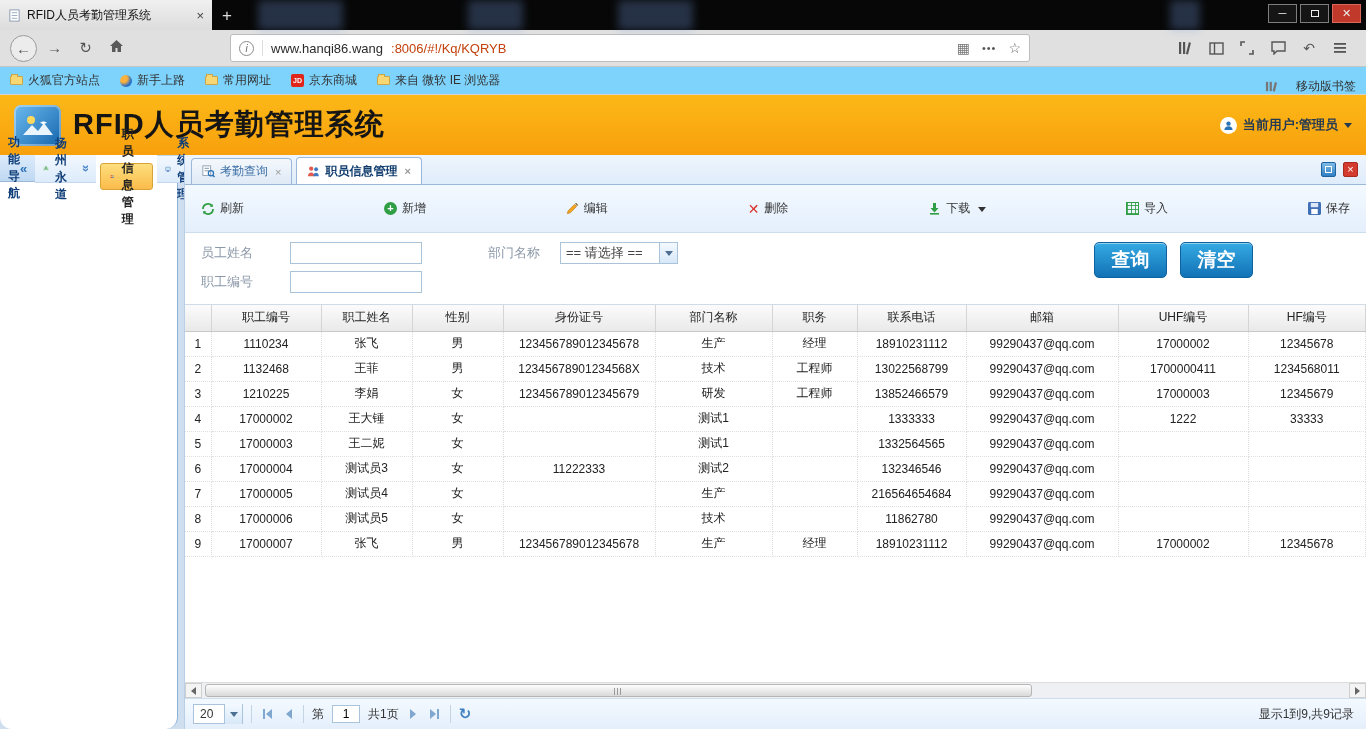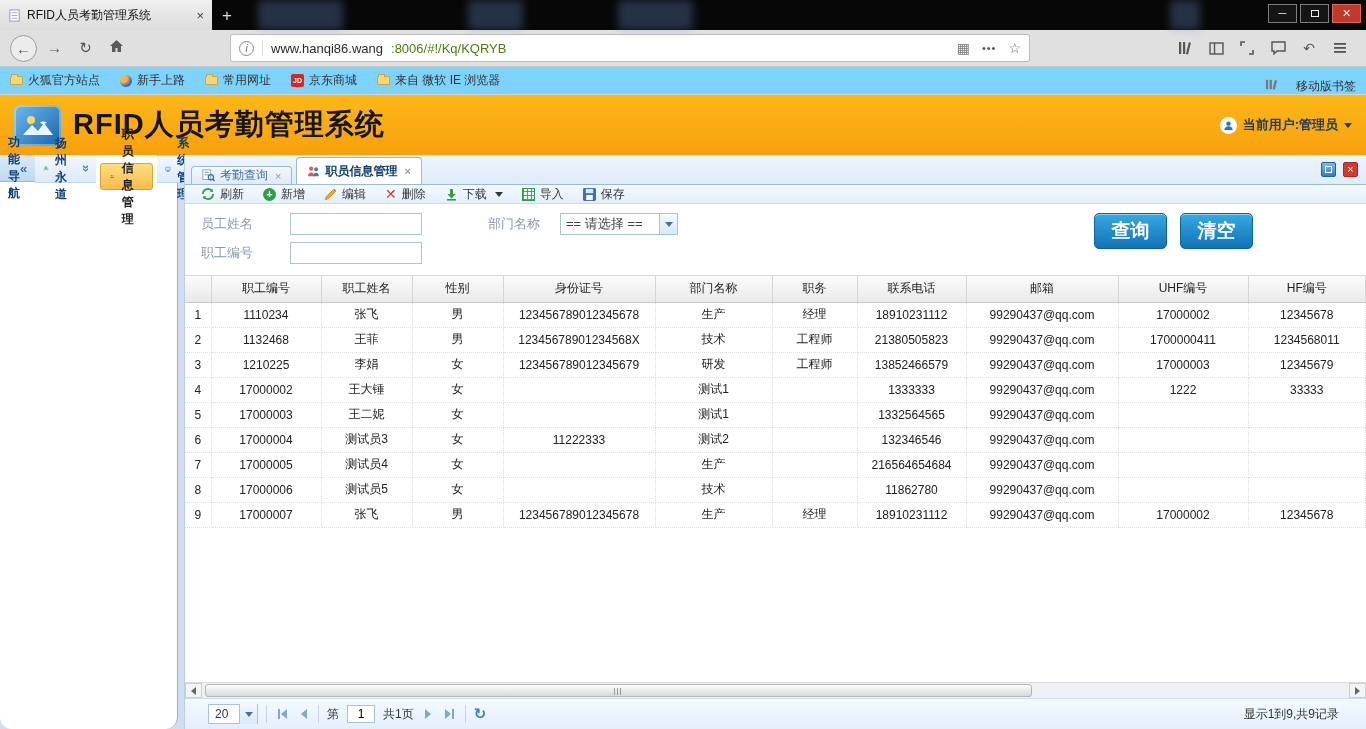--- a/index.html
+++ b/index.html
@@ -19,35 +19,35 @@
   .winbtn.close { background:#c0392b; border-color:#d8675c; }
   .maxglyph { display:inline-block; width:8px; height:7px; border:1px solid #eee; }
 
   .navbar { height:37px; background:#e0e0e0; border-bottom:1px solid #c6c6c6; display:flex; align-items:center; padding:0 10px; }
   .navbtn { width:27px; height:27px; text-align:center; line-height:26px; font-size:15px; color:#555; margin-right:4px; }
   .navbtn.back { border:1px solid #9a9a9a; border-radius:50%; background:#ececec; }
   .urlbar { width:800px; height:28px; margin-left:96px; background:#fff; border:1px solid #bdbdbd; border-radius:3px; display:flex; align-items:center; padding:0 8px; gap:8px; }
   .info-ic { width:15px; height:15px; border:1px solid #8a8a8a; border-radius:50%; color:#666; font-size:10px; line-height:13px; text-align:center; font-style:italic; }
   .url-sep { width:1px; height:16px; background:#ddd; }
   .url-host { font-size:13px; color:#2b2b2b; }
-  .url-path { font-size:13px; color:#4d7c0f; }
+  .url-path { font-size:13px; color:#c2410c; }
   .url-actions { margin-left:auto; display:flex; align-items:center; gap:12px; color:#666; }
   .qr-ic { font-size:14px; color:#777; }
   .dots-ic { font-size:11px; letter-spacing:1px; color:#555; }
   .star-ic { font-size:14px; color:#666; }
   .chrome-icons { margin-left:auto; display:flex; align-items:center; gap:15px; padding-right:8px; }
   .ci { width:16px; height:16px; display:flex; align-items:center; justify-content:center; color:#555; font-size:14px; }
 
   .bookmarksbar { height:28px; background:#7dd3fc; border-bottom:1px solid #d4d4d4; display:flex; align-items:center; gap:20px; padding:0 10px; color:#333; }
   .bm { display:flex; align-items:center; gap:5px; }
   .folder-ic { width:13px; height:9px; background:#f7d674; border:1px solid #c9a64c; border-radius:1px; position:relative; }
   .folder-ic::before { content:""; position:absolute; top:-3px; left:0; width:5px; height:2px; background:#f7d674; border:1px solid #c9a64c; border-bottom:none; }
   .ff-ic { width:12px; height:12px; border-radius:50%; background:radial-gradient(circle at 30% 30%, #ffb13d 30%, #2a6fc9 65%); }
   .jd-ic { width:13px; height:13px; background:#e1251b; border-radius:2px; color:#fff; font-size:7px; font-weight:bold; text-align:center; line-height:13px; }
-  .bm-right { margin-left:auto; display:flex; align-items:flex-start; gap:18px;margin-top:12px; }
+  .bm-right { margin-left:auto; display:flex; align-items:center; gap:18px;margin-top:12px; }
 
   
   .app-header { height:60px; background:linear-gradient(#fcb817,#f8a00d); display:flex; align-items:center; padding:0 14px; }
   .logo { width:47px; height:41px; border-radius:7px; background:linear-gradient(135deg,#6cbbf0,#1565ad); box-shadow:inset 0 0 0 2px rgba(255,255,255,.35); margin-right:12px; display:flex; align-items:center; justify-content:center; }
   .app-title { font-size:29px; font-weight:bold; color:#151515; letter-spacing:1px; }
   .user-area { margin-left:auto; display:flex; align-items:center; gap:6px; color:#243a52; font-size:13px; font-weight:bold; }
   .user-ic { width:17px; height:17px; border-radius:50%; background:#fff; display:flex; align-items:center; justify-content:center; }
   .caret-dn { width:0; height:0; border:4px solid transparent; border-top:5px solid #243a52; margin-top:4px; }
 
   
@@ -61,30 +61,30 @@
   .chev.down { transform:rotate(-90deg); }
   .chev.up { transform:rotate(90deg); }
   .acc-body { flex:1; background:#fff; padding:8px 4px; display:flex; flex-direction:column; gap:7px; }
   .menu-item { height:27px; display:flex; align-items:center; gap:7px; padding:0 9px; color:#333; }
   .menu-item.selected { background:linear-gradient(#fddf7e,#fbbb4a); border:1px solid #d8a437; border-radius:3px; font-weight:bold; color:#222; }
 
   .content { flex:1; margin-left:6px; background:#fff; display:flex; flex-direction:column; border-left:1px solid #b9cfe8; }
 
   
   .tabbar { height:30px; background:linear-gradient(#eef5fd,#dfecfa); border-bottom:1px solid #9cb8d8; display:flex; align-items:flex-end; padding:3px 6px 0; position:relative; }
-  .tab { height:18px; display:flex; align-items:center; gap:5px; padding:0 10px; border:1px solid #9cb8d8; border-bottom:none; border-radius:4px 4px 0 0; background:linear-gradient(#f4f8fc,#dfeaf6); color:#3a6ea5; margin-right:4px; }
+  .tab { height:26px; display:flex; align-items:center; gap:5px; padding:0 10px; border:1px solid #9cb8d8; border-bottom:none; border-radius:4px 4px 0 0; background:linear-gradient(#f4f8fc,#dfeaf6); color:#3a6ea5; margin-right:4px; }
   .tab.active { background:#fff; color:#103c6e; font-weight:bold; height:27px; }
   .tab-close { color:#999; font-size:11px; margin-left:2px; }
   .corner { position:absolute; right:8px; top:7px; display:flex; gap:7px; }
   .expand-ic { width:15px; height:15px; background:linear-gradient(#7fbbe8,#2f7fc1); border:1px solid #1d639f; border-radius:2px; display:flex; align-items:center; justify-content:center; }
   .expand-ic i { display:block; width:7px; height:7px; border:1px solid #fff; }
   .close-ic { width:15px; height:15px; background:#d43b2f; border:1px solid #a82a20; border-radius:2px; color:#fff; font-size:11px; line-height:13px; text-align:center; }
 
   
-  .toolbar { height:19px; background:linear-gradient(#f3f9ff,#e4effc); border-bottom:1px solid #cdddf0; display:flex; align-items:center; gap:3px; padding:0 8px; color:#333; }
+  .toolbar { height:48px; background:linear-gradient(#f3f9ff,#e4effc); border-bottom:1px solid #cdddf0; display:flex; align-items:center; gap:3px; padding:0 8px; color:#333;justify-content:space-between; }
   .tbtn { display:flex; align-items:center; gap:5px; padding:4px 8px; border-radius:3px; }
   .del-x { color:#d9342b; font-weight:bold; font-size:14px; line-height:12px; }
   .add-ic { width:13px; height:13px; border-radius:50%; background:#2f9e44; position:relative; }
   .add-ic::before { content:"+"; position:absolute; inset:0; color:#fff; font-weight:bold; font-size:11px; line-height:13px; text-align:center; }
   .xls-ic { width:13px; height:13px; border:1px solid #2f9e44; background-image:repeating-linear-gradient(0deg,rgba(47,158,68,.85) 0 1px,transparent 1px 4px),repeating-linear-gradient(90deg,rgba(47,158,68,.85) 0 1px,transparent 1px 4px); }
   .dl-caret { width:0; height:0; border:4px solid transparent; border-top:5px solid #333; margin:5px 0 0 3px; }
 
   
   .searchbar { position:relative; padding:7px 0 6px; }
   .srow { display:flex; align-items:center; height:26px; padding-left:16px; font-size:13px; color:#8b98a8; margin-bottom:3px; }
@@ -106,21 +106,21 @@
   .grid td { height:25px; border-right:1px dotted #dcdcdc; border-bottom:1px dotted #e0e0e0; text-align:center; overflow:hidden; white-space:nowrap; }
   .filler { flex:1; background:#fff; }
   .hscroll { height:16px; background:#eef0f3; border-top:1px solid #dcdcdc; position:relative; display:flex; align-items:center; justify-content:space-between; }
   .hbtn { width:17px; height:15px; background:#f4f4f4; border:1px solid #cfcfcf; display:flex; align-items:center; justify-content:center; }
   .tri-l { width:0; height:0; border:4px solid transparent; border-right:5px solid #666; border-left-width:0; }
   .tri-r { width:0; height:0; border:4px solid transparent; border-left:5px solid #666; border-right-width:0; }
   .hthumb { position:absolute; left:20px; width:70%; top:1px; height:13px; background:linear-gradient(#fdfdfd,#d9d9d9); border:1px solid #b5b5b5; border-radius:3px; }
   .hthumb::after { content:""; position:absolute; left:50%; top:3px; margin-left:-4px; width:8px; height:7px; background:repeating-linear-gradient(90deg,#9a9a9a 0 1px,transparent 1px 3px); }
 
   
-  .pager { height:31px; background:linear-gradient(#f3f9ff,#e4effc); border-top:1px solid #cdddf0; display:flex; align-items:center; gap:8px; padding:0 23px; color:#333; }
+  .pager { height:31px; background:linear-gradient(#f3f9ff,#e4effc); border-top:1px solid #cdddf0; display:flex; align-items:center; gap:8px; padding:0 8px; color:#333; }
   .psize { width:50px; height:20px; border:1px solid #a9c4da; background:#fff; display:flex; align-items:center; }
   .psize .txt { flex:1; padding-left:6px; }
   .psep { width:1px; height:18px; background:#c6d3e2; }
   .picon { display:flex; align-items:center; gap:1px; padding:0 3px; }
   .pt-l { width:0; height:0; border:5px solid transparent; border-right:6px solid #7fa7cf; border-left-width:0; }
   .pt-r { width:0; height:0; border:5px solid transparent; border-left:6px solid #7fa7cf; border-right-width:0; }
   .pbar { width:2px; height:10px; background:#7fa7cf; }
   .page-input { width:28px; height:18px; border:1px solid #a9c4da; text-align:center; font-size:12px; font-family:inherit; }
   .prefresh { color:#3f7fc1; font-size:15px; font-weight:bold; }
   .pstatus { margin-left:auto; padding-right:4px; }
@@ -444,21 +444,21 @@
     <td>12345678</td>
   </tr>
             <tr class="grid-row">
     <td>2</td>
     <td>1132468</td>
     <td>王菲</td>
     <td>男</td>
     <td>12345678901234568X</td>
     <td>技术</td>
     <td>工程师</td>
-    <td>21380505823</td>
+    <td>13022568799</td>
     <td>99290437@qq.com</td>
     <td>1700000411</td>
     <td>1234568011</td>
   </tr>
             <tr class="grid-row">
     <td>3</td>
     <td>1210225</td>
     <td>李娟</td>
     <td>女</td>
     <td>123456789012345679</td>

